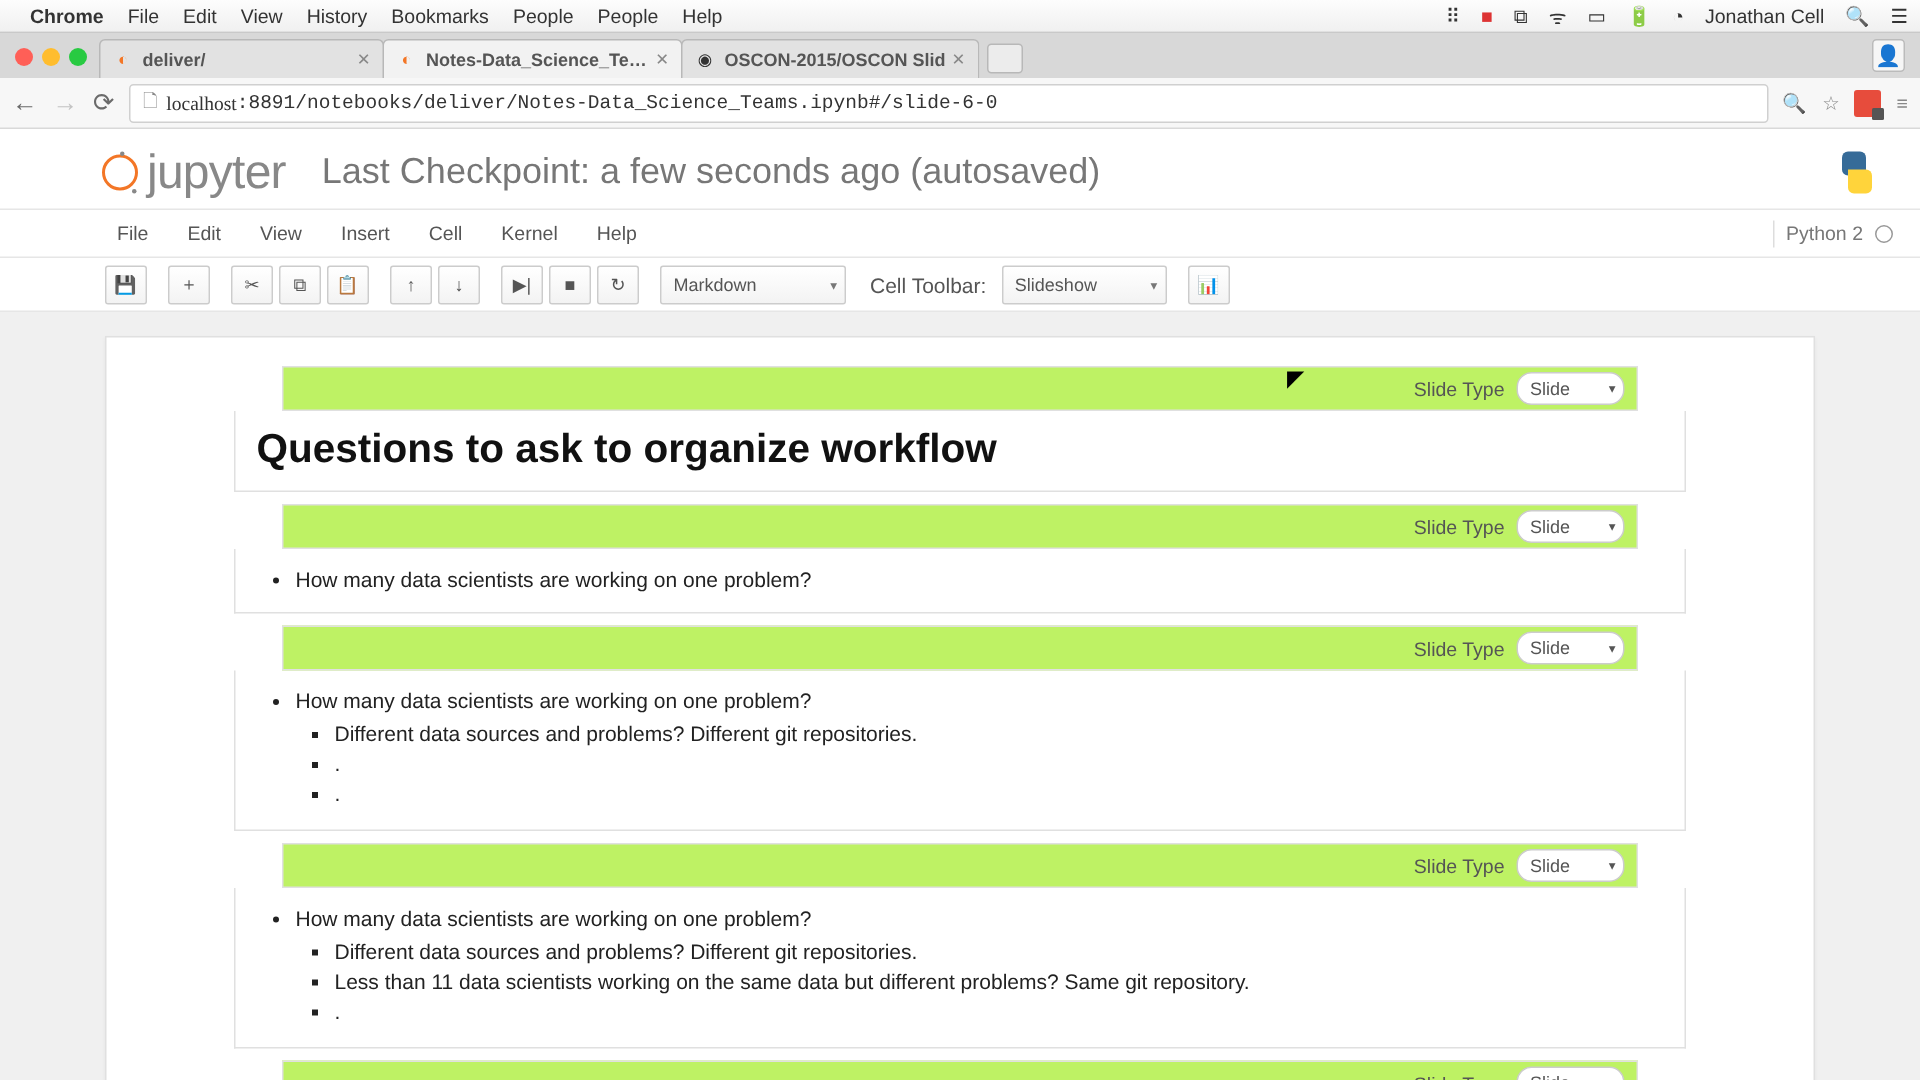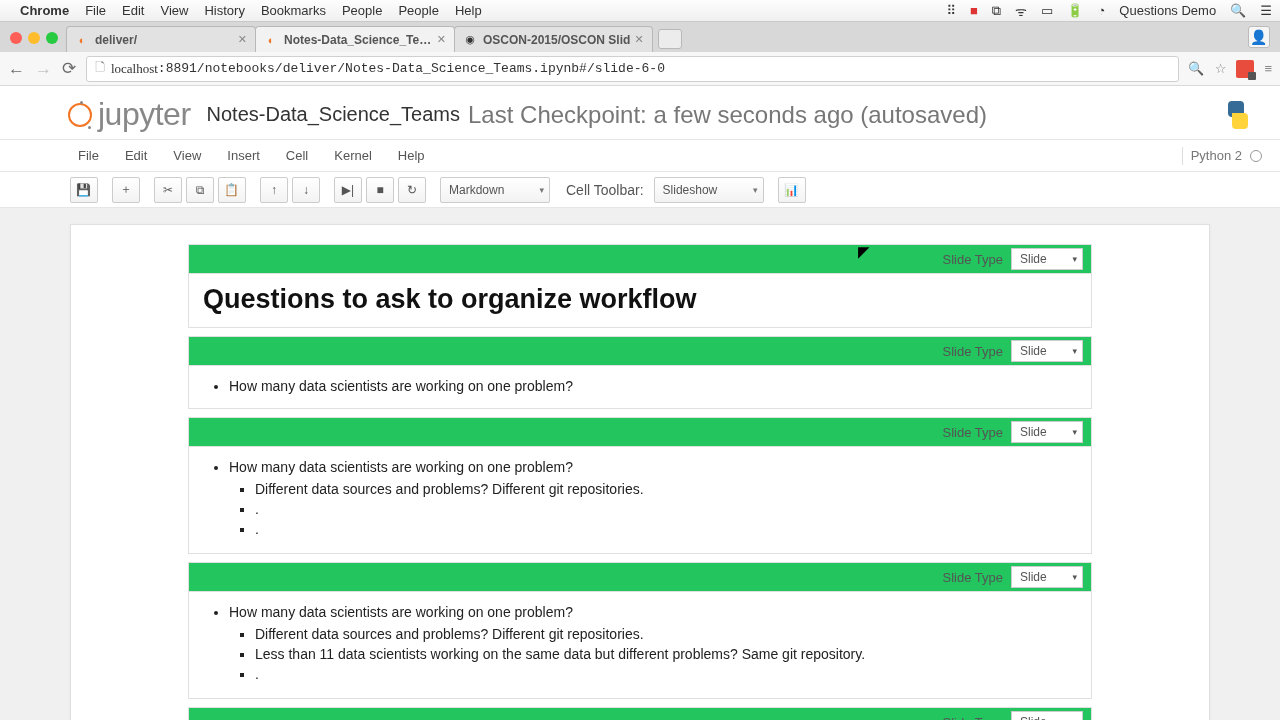--- a/index.html
+++ b/index.html
@@ -66,25 +66,25 @@
 .tbtn { width:28px; height:26px; border:1px solid #ccc; border-radius:2px; background:linear-gradient(#fff,#f3f3f3); display:flex; align-items:center; justify-content:center; font-size:12px; color:#555; }
 .tgap { width:6px; }
 .tsel { height:26px; border:1px solid #ccc; border-radius:2px; background:linear-gradient(#fff,#f3f3f3); padding:0 18px 0 8px; font-size:12px; color:#555; display:flex; align-items:center; position:relative; }
 .tsel::after { content:"▾"; position:absolute; right:5px; font-size:9px; color:#777; }
 .tlabel { font-size:14px; color:#555; margin:0 6px 0 12px; }
 
 
 .nb-area { background:#f0f0f0; height:calc(720px - 22px - 30px - 34px - 48px - 32px - 36px); overflow:hidden; padding:16px 0; }
 .nb-container { width:1140px; margin:0 auto; background:#fff; border:1px solid #e0e0e0; box-shadow:0 1px 3px rgba(0,0,0,.05); padding:18px 8px 8px 8px; min-height:100%; }
 .cell { border:1px solid transparent; margin-bottom:6px; }
-.slide-bar { height:30px; background:#22c55e; border:1px solid #e0e0e0; display:flex; align-items:center; justify-content:flex-end; padding:0 8px; font-size:13px; color:#555; margin:0 108px; }
+.slide-bar { height:30px; background:#bef264; border:1px solid #e0e0e0; display:flex; align-items:center; justify-content:flex-end; padding:0 8px; font-size:13px; color:#555; margin:0 108px; }
 .slide-bar .lbl { margin-right:8px; }
-.slide-sel { height:22px; border:1px solid #ccc; border-radius:0; background:#fff; padding:0 18px 0 8px; font-size:12px; position:relative; min-width:72px; display:flex; align-items:center; }
+.slide-sel { height:22px; border:1px solid #ccc; border-radius:10px; background:#fff; padding:0 18px 0 8px; font-size:12px; position:relative; min-width:72px; display:flex; align-items:center; }
 .slide-sel::after { content:"▾"; position:absolute; right:5px; font-size:9px; color:#555; }
-.cell-body { border:1px solid #e0e0e0; border-top:none; padding:10px 14px 12px 14px; margin:0 108px; }
+.cell-body { border:1px solid #e0e0e0; border-top:none; padding:10px 14px 12px 14px; margin:0 76px; }
 .cell-body h1 { font-size:27px; font-weight:700; color:#111; }
 .cell-body ul { list-style:disc; padding-left:26px; font-size:14px; color:#222; }
 .cell-body ul ul { list-style:square; margin-top:4px; }
 .cell-body li { padding:2px 0; }
 
 .cursor { position:absolute; left:858px; top:243px; font-size:15px; color:#000; pointer-events:none; }
 </style>
 </head>
 <body>
 
@@ -100,21 +100,21 @@
   <span class="item">People</span>
   <span class="item">Help</span>
   <span class="spacer"></span>
   <span class="ricon">⠿</span>
   <span class="ricon" style="color:#d33;">■</span>
   <span class="ricon">⧉</span>
   <span class="ricon">ᯤ</span>
   <span class="ricon">▭</span>
   <span class="ricon">🔋</span>
   <span class="ricon">◔</span>
-  <span class="ricon">Questions Demo</span>
+  <span class="ricon">Jonathan Cell</span>
   <span class="ricon">🔍</span>
   <span class="ricon">☰</span>
 </div>
 
 <div class="tab-bar">
   <div class="traffic">
     <span class="tl-r"></span>
     <span class="tl-y"></span>
     <span class="tl-g"></span>
   </div>
@@ -155,21 +155,20 @@
     <span>≡</span>
   </div>
 </div>
 
 <div class="jp-header">
   <div class="jp-inner">
     <div class="jp-logo">
       <span class="dots"></span>
       <span class="word">jupyter</span>
     </div>
-    <span class="nb-title">Notes-Data_Science_Teams</span>
     <span class="nb-chk">Last Checkpoint: a few seconds ago (autosaved)</span>
     <div class="kernel-logo">
       <div class="py-logo">
           <span class="p1"></span>
           <span class="p2"></span>
         </div>
     </div>
   </div>
 </div>
 
@@ -197,21 +196,21 @@
   <div class="tbtn">⧉</div>
   <div class="tbtn">📋</div>
   <div class="tgap"></div>
   <div class="tbtn">↑</div>
   <div class="tbtn">↓</div>
   <div class="tgap"></div>
   <div class="tbtn">▶|</div>
   <div class="tbtn">■</div>
   <div class="tbtn">↻</div>
   <div class="tgap"></div>
-  <div class="tsel" style="width:110px;align-items:center;">
+  <div class="tsel" style="width:124px;align-items:center;">
       <span>Markdown</span>
     </div>
   <span class="tlabel">Cell Toolbar:</span>
   <div class="tsel" style="width:110px;">
       <span>Slideshow</span>
     </div>
   <div class="tgap"></div>
   <div class="tbtn">📊</div>
 </div>
 

